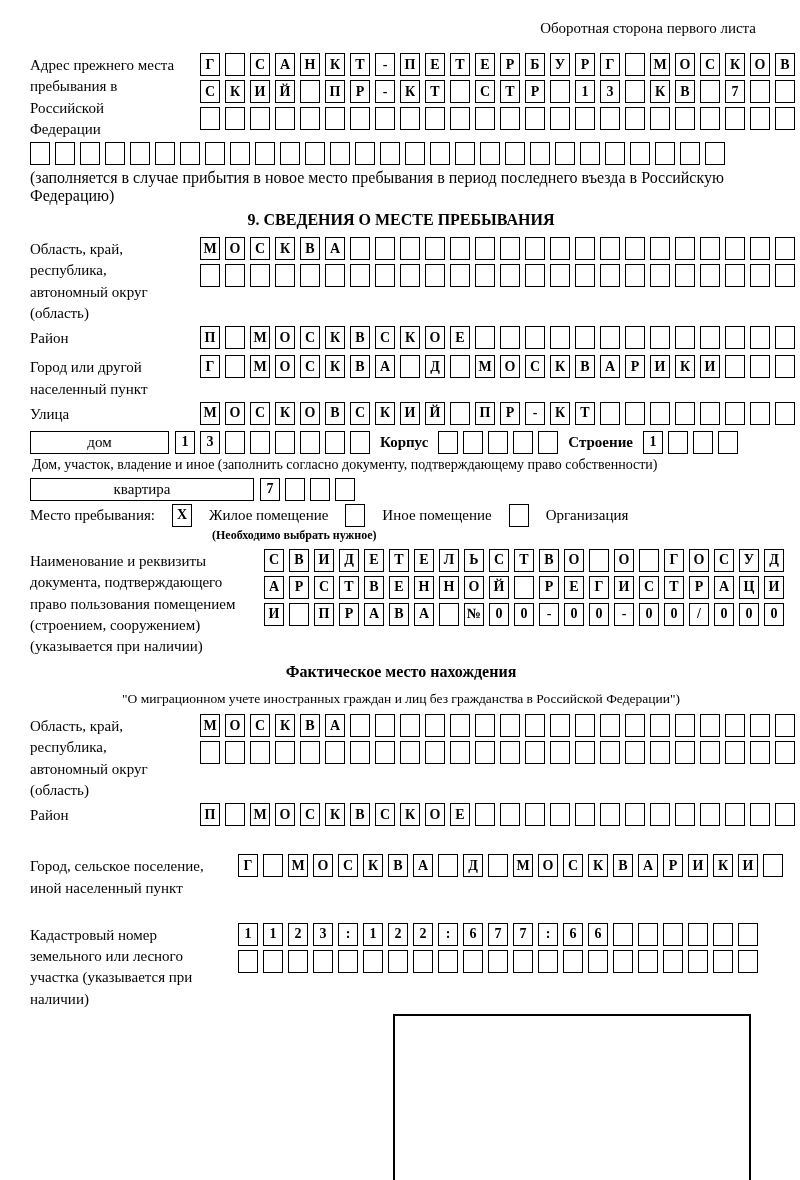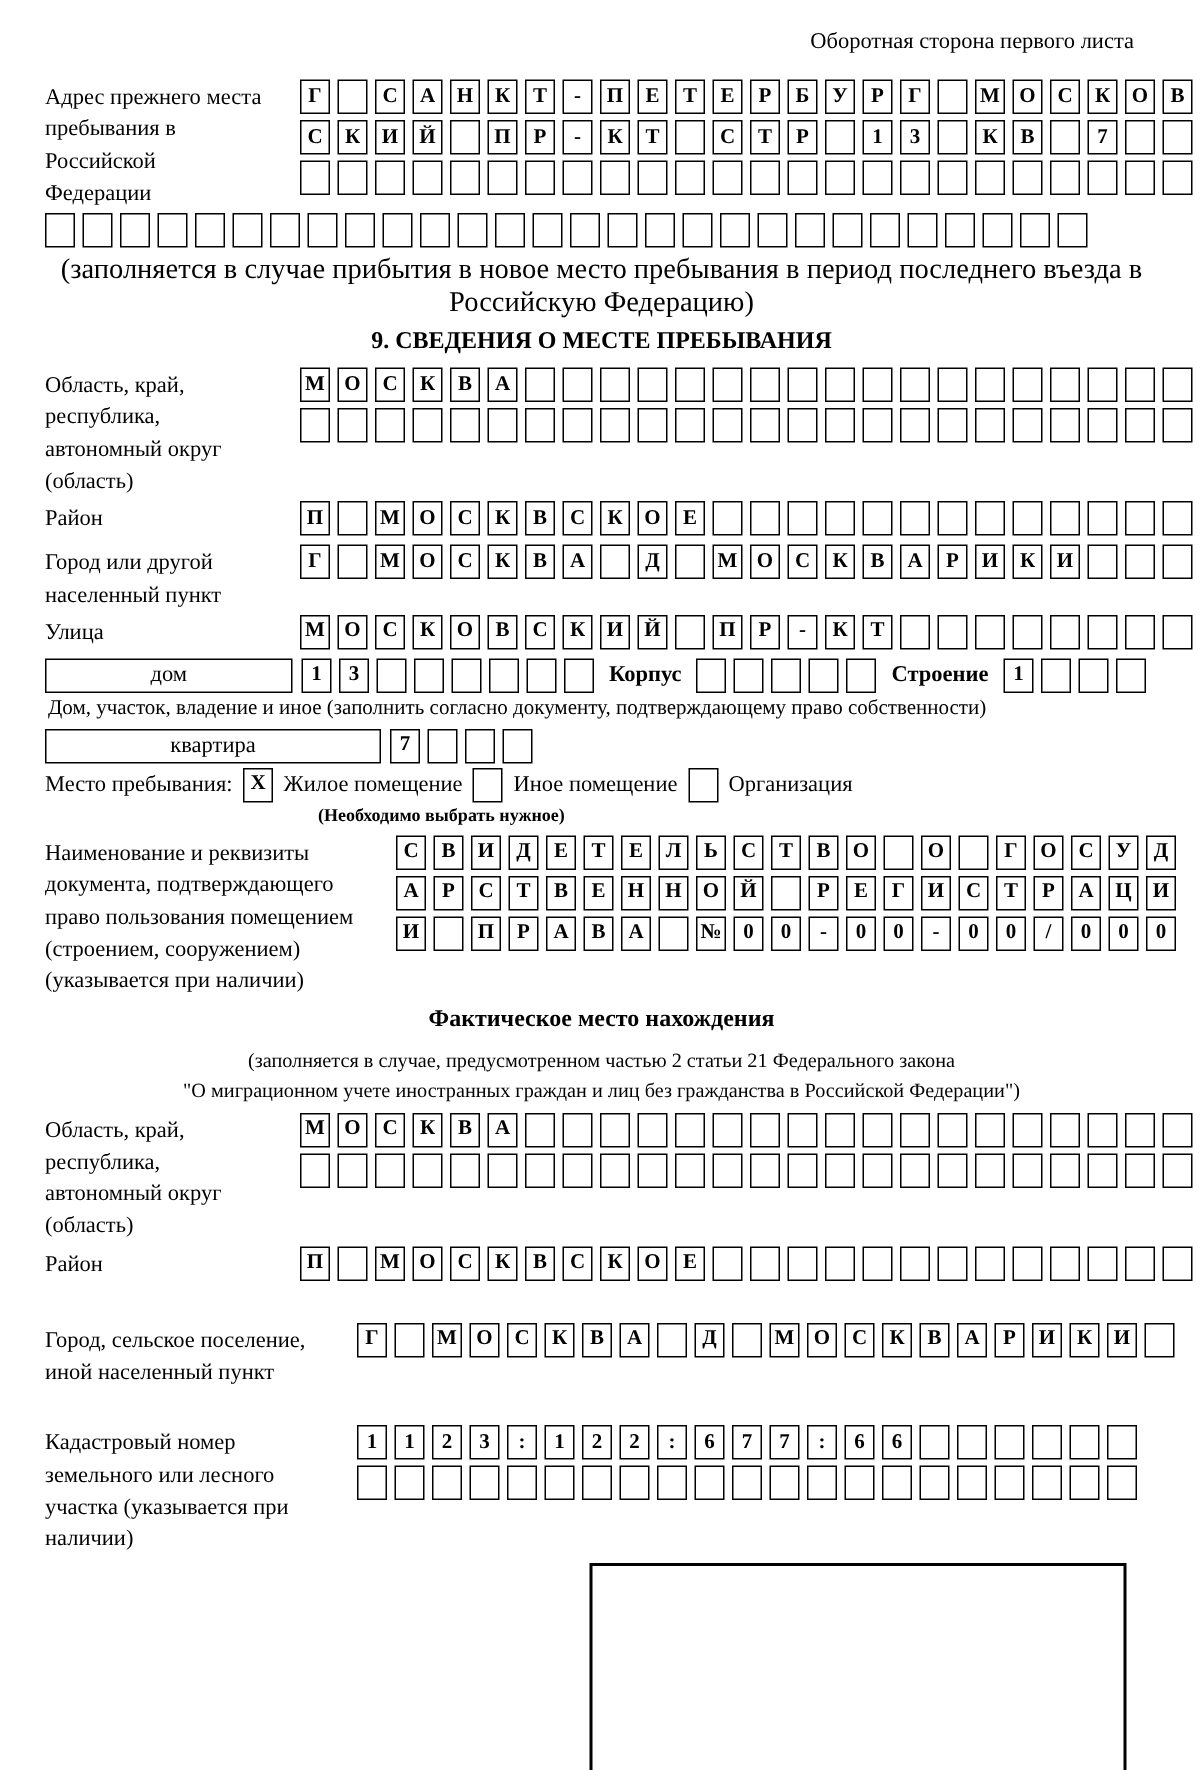--- a/index.html
+++ b/index.html
@@ -7,30 +7,30 @@
   .page{box-sizing:border-box;width:800px;padding:12px 28px 0 30px;}
   .hdr{text-align:right;font-size:15px;margin:8px 16px 16px 0;}
   .grid{display:grid;grid-template-columns:148px 1fr;column-gap:22px;margin-bottom:2px;}
   .grid.wide{grid-template-columns:186px 1fr;margin-top:24px;}
   .grid.doc{grid-template-columns:212px 1fr;}
   .lbl{font-size:15px;line-height:1.42;padding-top:2px;}
   .boxrow{display:flex;gap:5px;margin-bottom:4px;}
   .cbox{flex:0 0 20px;width:20px;height:23px;border:1.5px solid #000;box-sizing:border-box;
         display:flex;align-items:center;justify-content:center;
         font-size:14px;font-weight:600;line-height:1;}
-  .note{font-size:19px;text-align:center;margin:1px 0 4px 0;}
+  .note{font-size:16px;text-align:left;margin:1px 0 4px 0;}
   .sect-title{font-size:16px;font-weight:bold;text-align:center;margin:6px 0 8px 0;}
   .houserow{display:flex;align-items:center;gap:6px;margin:2px 0 3px 0;}
   .fieldrect{border:1.5px solid #000;height:23px;box-sizing:border-box;display:flex;
              align-items:center;justify-content:center;font-size:15px;}
-  .fr-dom{width:165px;}
+  .fr-dom{width:139px;}
   .fr-kv{width:224px;}
   .inlbl{font-size:15px;padding:0 4px;font-weight:bold;}
   .smallnote{font-size:14px;margin:0 0 5px 2px;}
-  .stayrow{display:flex;align-items:center;gap:7px;font-size:15px;margin:3px 0 1px 0;}
+  .stayrow{display:flex;align-items:center;gap:17px;font-size:15px;margin:3px 0 1px 0;}
   .staynote{font-size:12px;margin:0 0 6px 182px;font-weight:bold;}
   .factnotes{font-size:13.5px;text-align:center;line-height:1.45;margin-bottom:5px;}
   .stampbox{width:358px;height:176px;border:2px solid #000;box-sizing:border-box;
             margin:4px 0 6px 363px;}
   .stampcap{width:430px;margin-left:328px;text-align:center;font-size:14.5px;line-height:1.38;}
 </style>
 </head>
 <body>
 
 <div class="page">
@@ -423,21 +423,20 @@
           <span class="cbox">/</span>
           <span class="cbox">0</span>
           <span class="cbox">0</span>
           <span class="cbox">0</span>
         </div>
     </div>
   </div>
 
   <div class="sect-title">Фактическое место нахождения</div>
   <div class="factnotes">
-    <div>(заполняется в случае, предусмотренном частью 2 статьи 21 Федерального закона</div>
     <div>"О миграционном учете иностранных граждан и лиц без гражданства в Российской Федерации")</div>
   </div>
 
   <div class="grid">
     <div class="lbl">Область, край, республика, автономный округ (область)</div>
     <div>
       <div class="boxrow">
           <span class="cbox">М</span>
           <span class="cbox">О</span>
           <span class="cbox">С</span>

